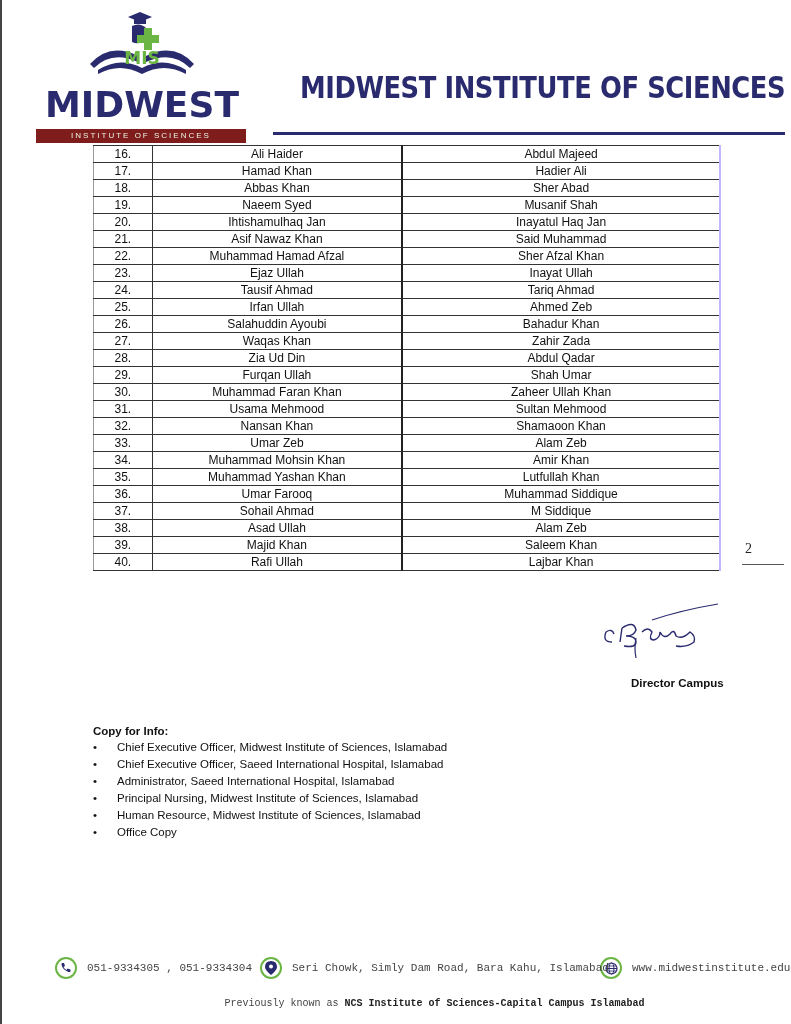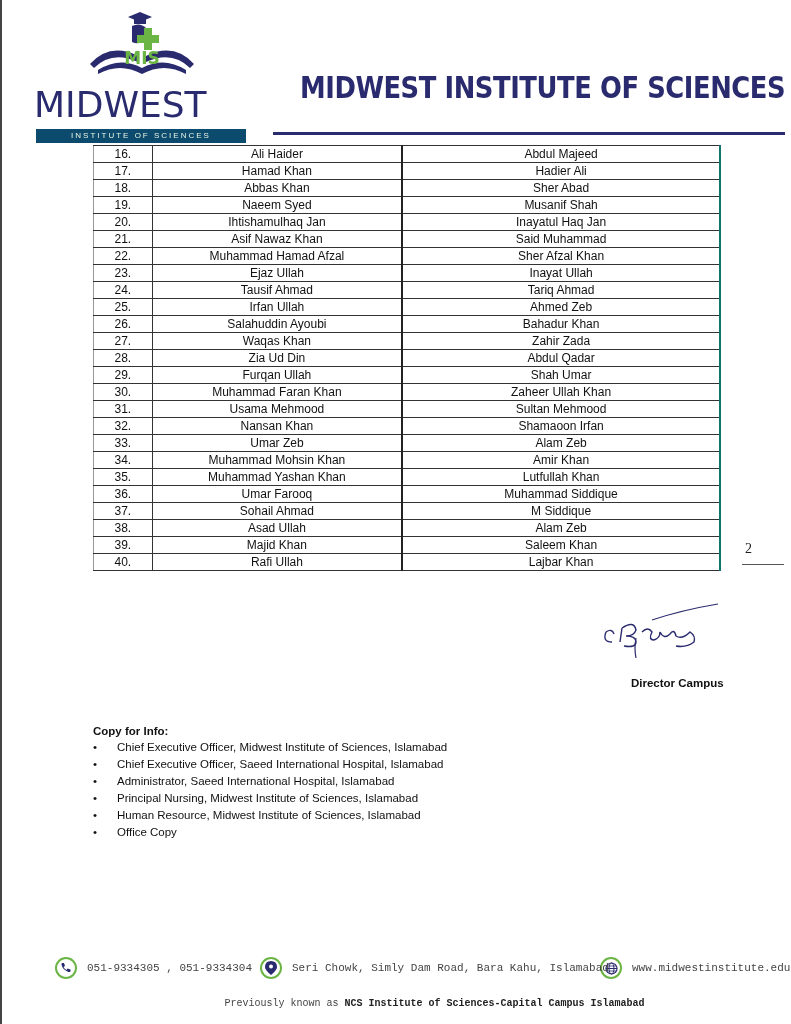--- a/index.html
+++ b/index.html
@@ -6,26 +6,26 @@
     body {
       width:791px; height:1024px; position:relative; background:#ffffff;
       font-family:"Liberation Sans", sans-serif; overflow:hidden; color:#111;
     }
     .left-edge { position:absolute; left:0; top:0; width:2px; height:1024px; background:#444; }
 
     
     .logo { position:absolute; left:34px; top:8px; width:216px; height:130px; }
     .logo-emblem { position:absolute; left:48px; top:0; width:120px; height:72px; }
     .logo-word {
-      position:absolute; left:0; top:78px; width:216px; text-align:left;
-      font-family:"DejaVu Sans", sans-serif; font-weight:normal; font-size:36px;
+      position:absolute; left:0; top:78px; width:216px; text-align:center;
+      font-family:"DejaVu Sans", sans-serif; font-weight:bold; font-size:36px;
       color:#2a2a6e; letter-spacing:0px; line-height:38px;
     }
     .logo-band {
-      position:absolute; left:2px; top:121px; width:210px; height:14px; background:#0c4a6e;
+      position:absolute; left:2px; top:121px; width:210px; height:14px; background:#7f1d1d;
       color:#e9f5e2; font-size:8px; letter-spacing:2px; text-align:center; line-height:14px;
     }
 
     .header-title {
       position:absolute; left:300px; top:70px; font-family:"DejaVu Sans", sans-serif;
       font-weight:bold; font-size:30px; color:#2a2a6e; letter-spacing:-0.5px;
       transform:scaleX(0.86); transform-origin:left center; white-space:nowrap;
     }
     .header-rule { position:absolute; left:273px; top:132px; width:512px; height:3px; background:#2a2a6e; }
 
@@ -33,21 +33,21 @@
     .names-table {
       position:absolute; left:93px; top:145px; width:628px; border-collapse:collapse;
       font-size:12px;
     }
     .names-table td {
       border:1px solid #333; height:16px; padding:0; text-align:center; line-height:16px;
       border-bottom:1.5px solid #333;
     }
     .names-table td.num { width:58px; border-left:1px solid #999; }
     .names-table td.c1 { width:250px; }
-    .names-table td.c2 { width:318px; border-left:2px solid #222; border-right:2px solid #0f766e; }
+    .names-table td.c2 { width:318px; border-left:2px solid #222; border-right:2px solid #c4b5fd; }
 
     .page-num { position:absolute; left:745px; top:541px; font-family:"Liberation Serif", serif; font-size:14px; color:#222; }
     .page-rule { position:absolute; left:742px; top:564px; width:42px; height:1px; background:#555; }
 
     .signature { position:absolute; left:598px; top:602px; width:125px; height:60px; }
     .sig-caption { position:absolute; left:631px; top:677px; font-size:11.5px; font-weight:bold; color:#111; }
 
     .copy-block { position:absolute; left:93px; top:725px; font-size:11.5px; }
     .copy-title { font-weight:bold; margin-bottom:2px; }
     .copy-list { list-style:none; margin:0; padding:0; }
@@ -170,21 +170,21 @@
         <td class="c2">Zaheer Ullah Khan</td>
       </tr>
       <tr>
         <td class="num">31.</td>
         <td class="c1">Usama Mehmood</td>
         <td class="c2">Sultan Mehmood</td>
       </tr>
       <tr>
         <td class="num">32.</td>
         <td class="c1">Nansan Khan</td>
-        <td class="c2">Shamaoon Irfan</td>
+        <td class="c2">Shamaoon Khan</td>
       </tr>
       <tr>
         <td class="num">33.</td>
         <td class="c1">Umar Zeb</td>
         <td class="c2">Alam Zeb</td>
       </tr>
       <tr>
         <td class="num">34.</td>
         <td class="c1">Muhammad Mohsin Khan</td>
         <td class="c2">Amir Khan</td>

